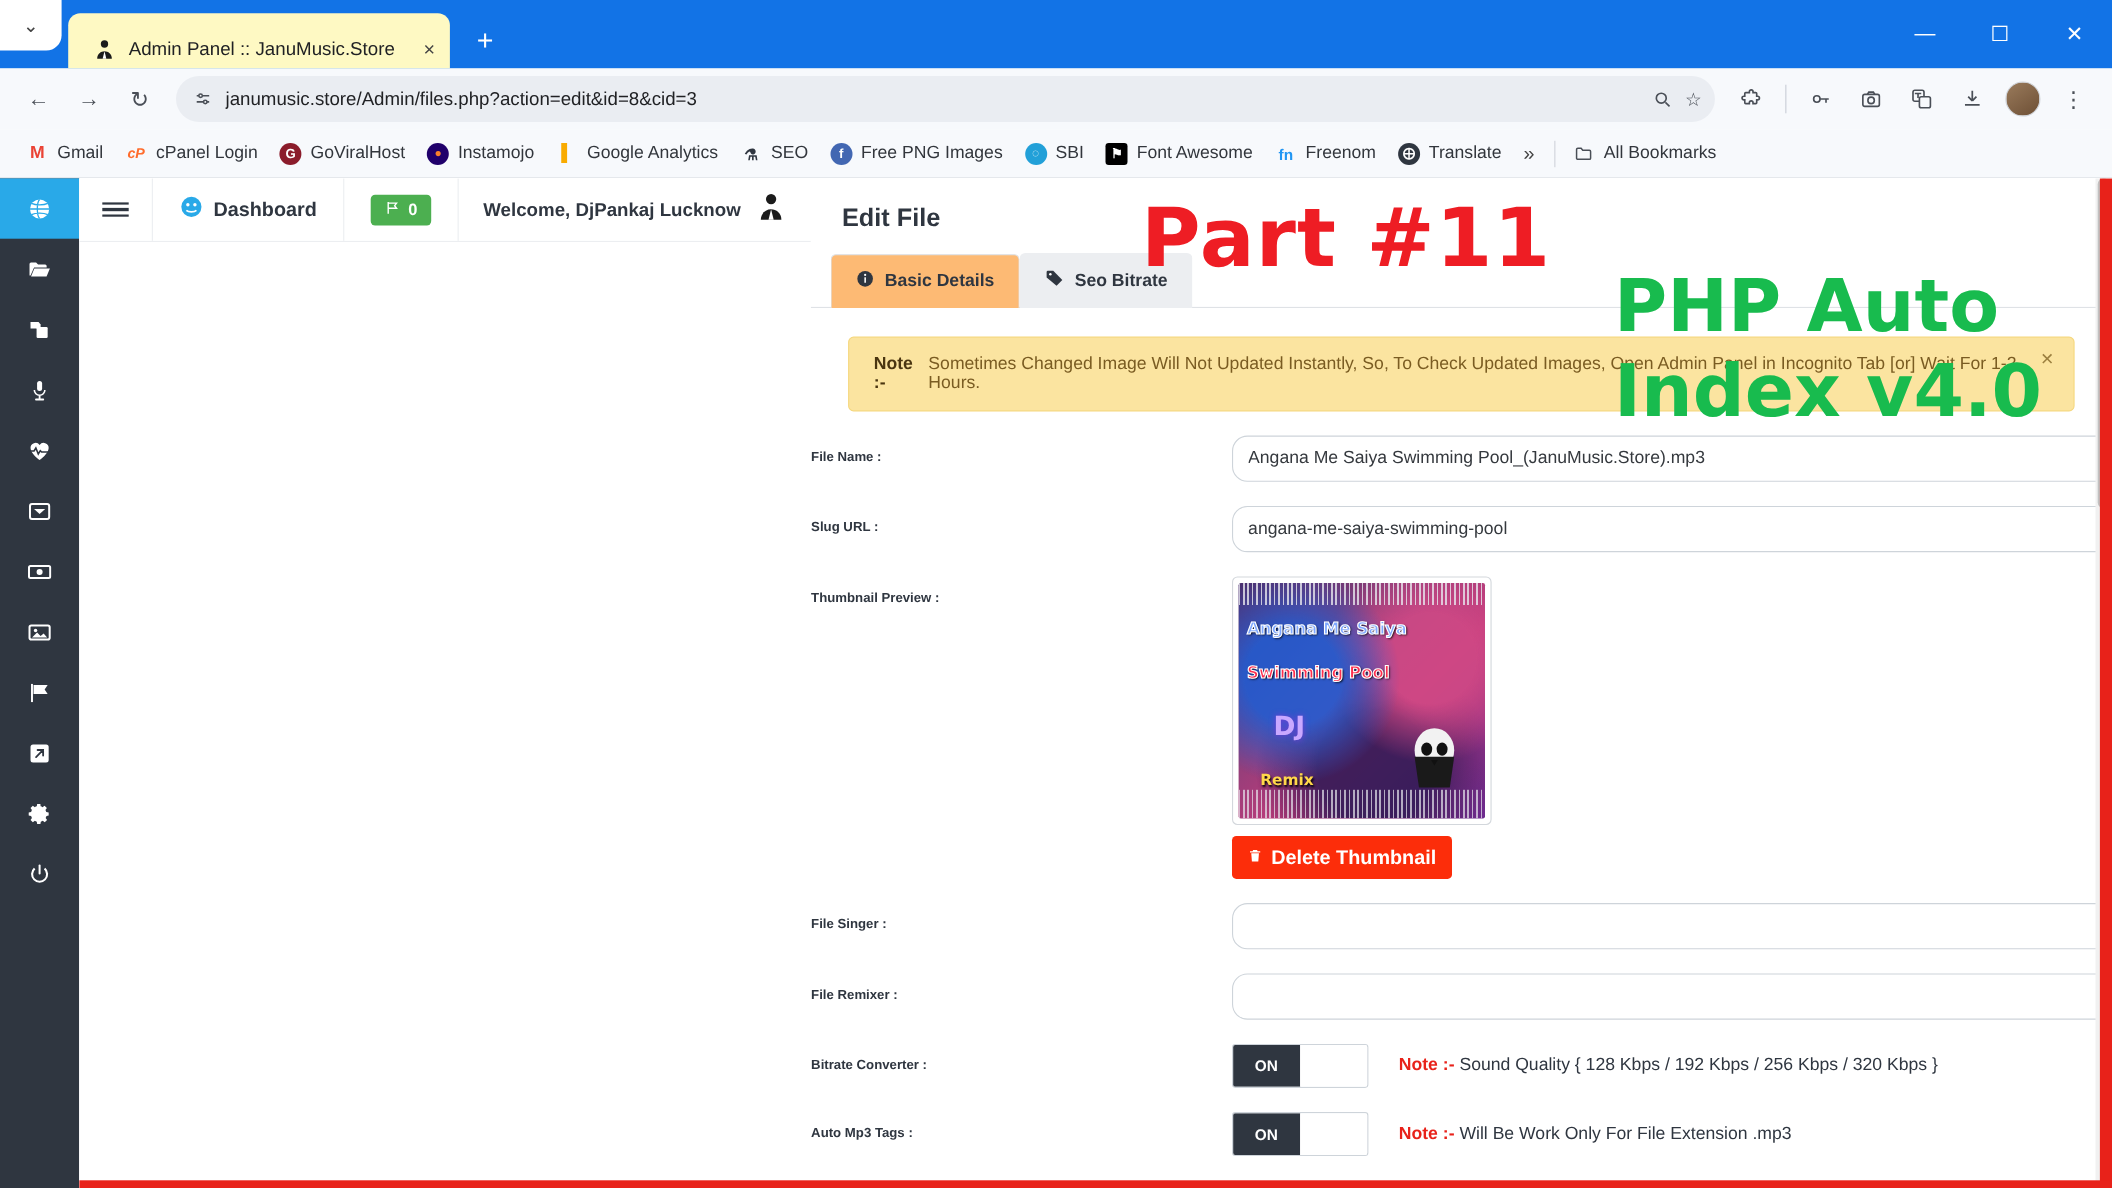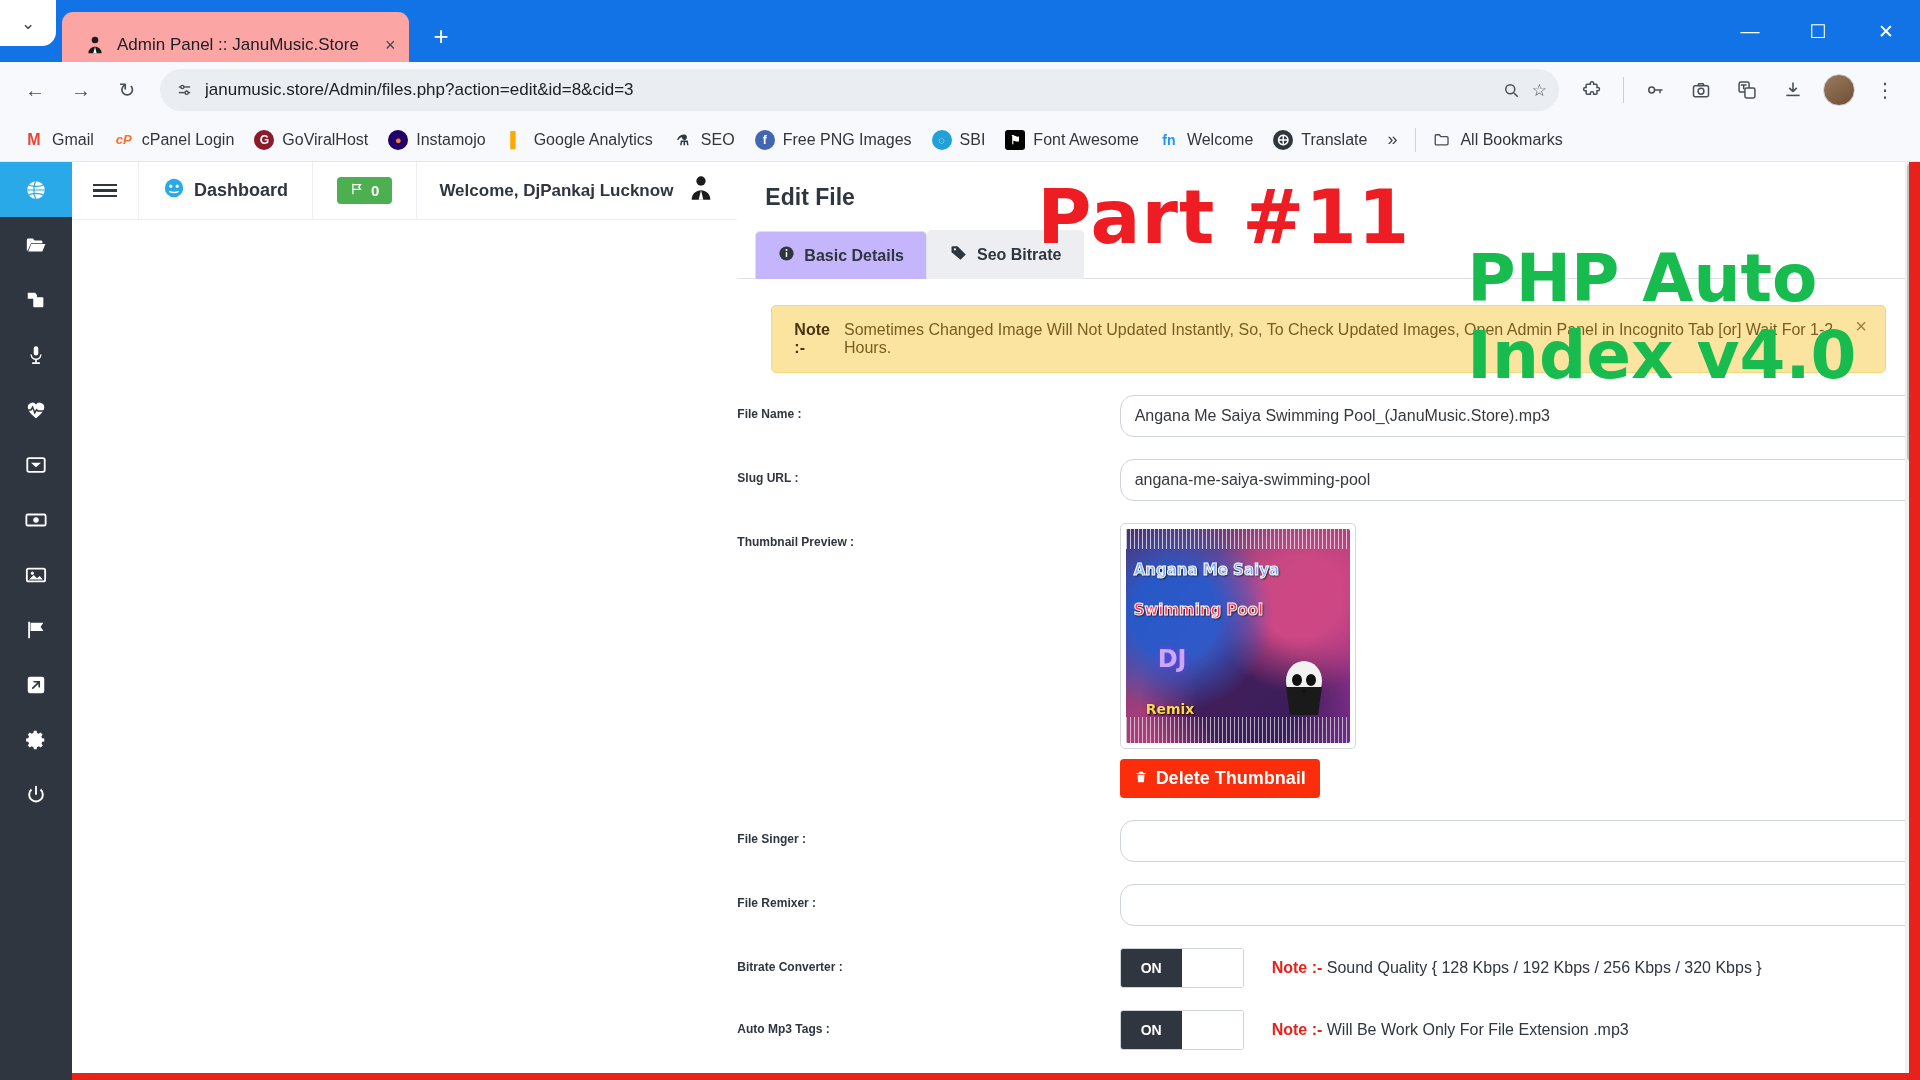--- a/index.html
+++ b/index.html
@@ -16,21 +16,21 @@
     height: 62px; background: #1273e6; display: flex; align-items: flex-end;
     padding-left: 0; position: relative;
   }
   .profile-pill {
     width: 56px; height: 46px; background: #fff; border-radius: 0 0 16px 0;
     margin-top: 0; display: flex; align-items: center; justify-content: center;
     position: absolute; left: 0; top: 0; border-radius: 0 0 14px 0;
   }
   .profile-pill .chev { font-size: 17px; color: #444; }
   .tab {
-    height: 50px; background: #fca5a5; border-radius: 11px 11px 0 0;
+    height: 50px; background: #fef9c3; border-radius: 11px 11px 0 0;
     display: flex; align-items: center; gap: 12px;
     padding: 16px 14px 0 22px; margin-left: 62px; min-width: 330px;
     position: relative;
   }
   .tab-favicon { width: 21px; height: 21px; display:flex; align-items:center; justify-content:center; }
   .tab-title { font-size: 17px; color: #202124; white-space: nowrap; }
   .tab-close { font-size: 18px; color: #444; margin-left: 14px; cursor: pointer; line-height: 1; }
   .newtab { color: #fff; font-size: 26px; margin-left: 24px; margin-bottom: 10px; cursor: pointer; font-weight: 300;}
   .wincontrols {
     position: absolute; right: 0; top: 0; height: 62px; display: flex; align-items: center;
@@ -111,21 +111,21 @@
   .page-title { font-size: 23px; font-weight: bold; color: #2f3640; padding: 22px 0 18px 28px; }
 
   .tabs-row { display: flex; align-items: flex-end; padding-left: 18px; border-bottom: 1px solid #dfe2e6;
               background: #fff; position: relative; }
   .tabitem {
     display: flex; align-items: center; gap: 9px; font-size: 16px; font-weight: bold;
     padding: 13px 22px; cursor: pointer; color: #2f3640;
     border: 1px solid transparent; border-bottom: none; border-radius: 5px 5px 0 0;
     position: relative; top: 1px; background: #eceef1;
   }
-  .tabitem.active { background: #c4b5fd; border-color: #dfe2e6; }
+  .tabitem.active { background: #fdba74; border-color: #dfe2e6; }
 
   .alert {
     margin: 26px 34px 0 34px; background: #fbe4a0; border: 1px solid #f5d77e;
     border-radius: 5px; padding: 15px 22px; display: flex; align-items: center;
     font-size: 16px; color: #7a5c22; position: relative;
   }
   .alert b { color: #4a3510; }
   .alert .x { position: absolute; right: 18px; top: 9px; font-size: 20px; color: #9c8040; cursor: pointer; }
 
   .form { padding: 22px 0 0 0; }
@@ -288,21 +288,21 @@
     <div class="bm">
       <span class="bm-ico" style="background:#22a0d8;color:#fff;border-radius:50%;font-size:11px;">◌</span>
       <span class="bm-label">SBI</span>
     </div>
     <div class="bm">
       <span class="bm-ico" style="background:#000;color:#fff;font-size:12px;border-radius:3px;">⚑</span>
       <span class="bm-label">Font Awesome</span>
     </div>
     <div class="bm">
       <span class="bm-ico" style="color:#2196f3;font-size:14px;">fn</span>
-      <span class="bm-label">Welcome</span>
+      <span class="bm-label">Freenom</span>
     </div>
     <div class="bm">
       <span class="bm-ico" style="background:#2f3640;color:#fff;border-radius:50%;font-size:11px;">⨁</span>
       <span class="bm-label">Translate</span>
     </div>
     <div class="bm-chev">»</div>
     <div class="bm-sep"></div>
     <div class="bm-all">
       <span class="bm-ico">
         <svg viewBox="0 0 24 24" width="18" height="18" fill="none" stroke="#4a4f57" stroke-width="1.8">

